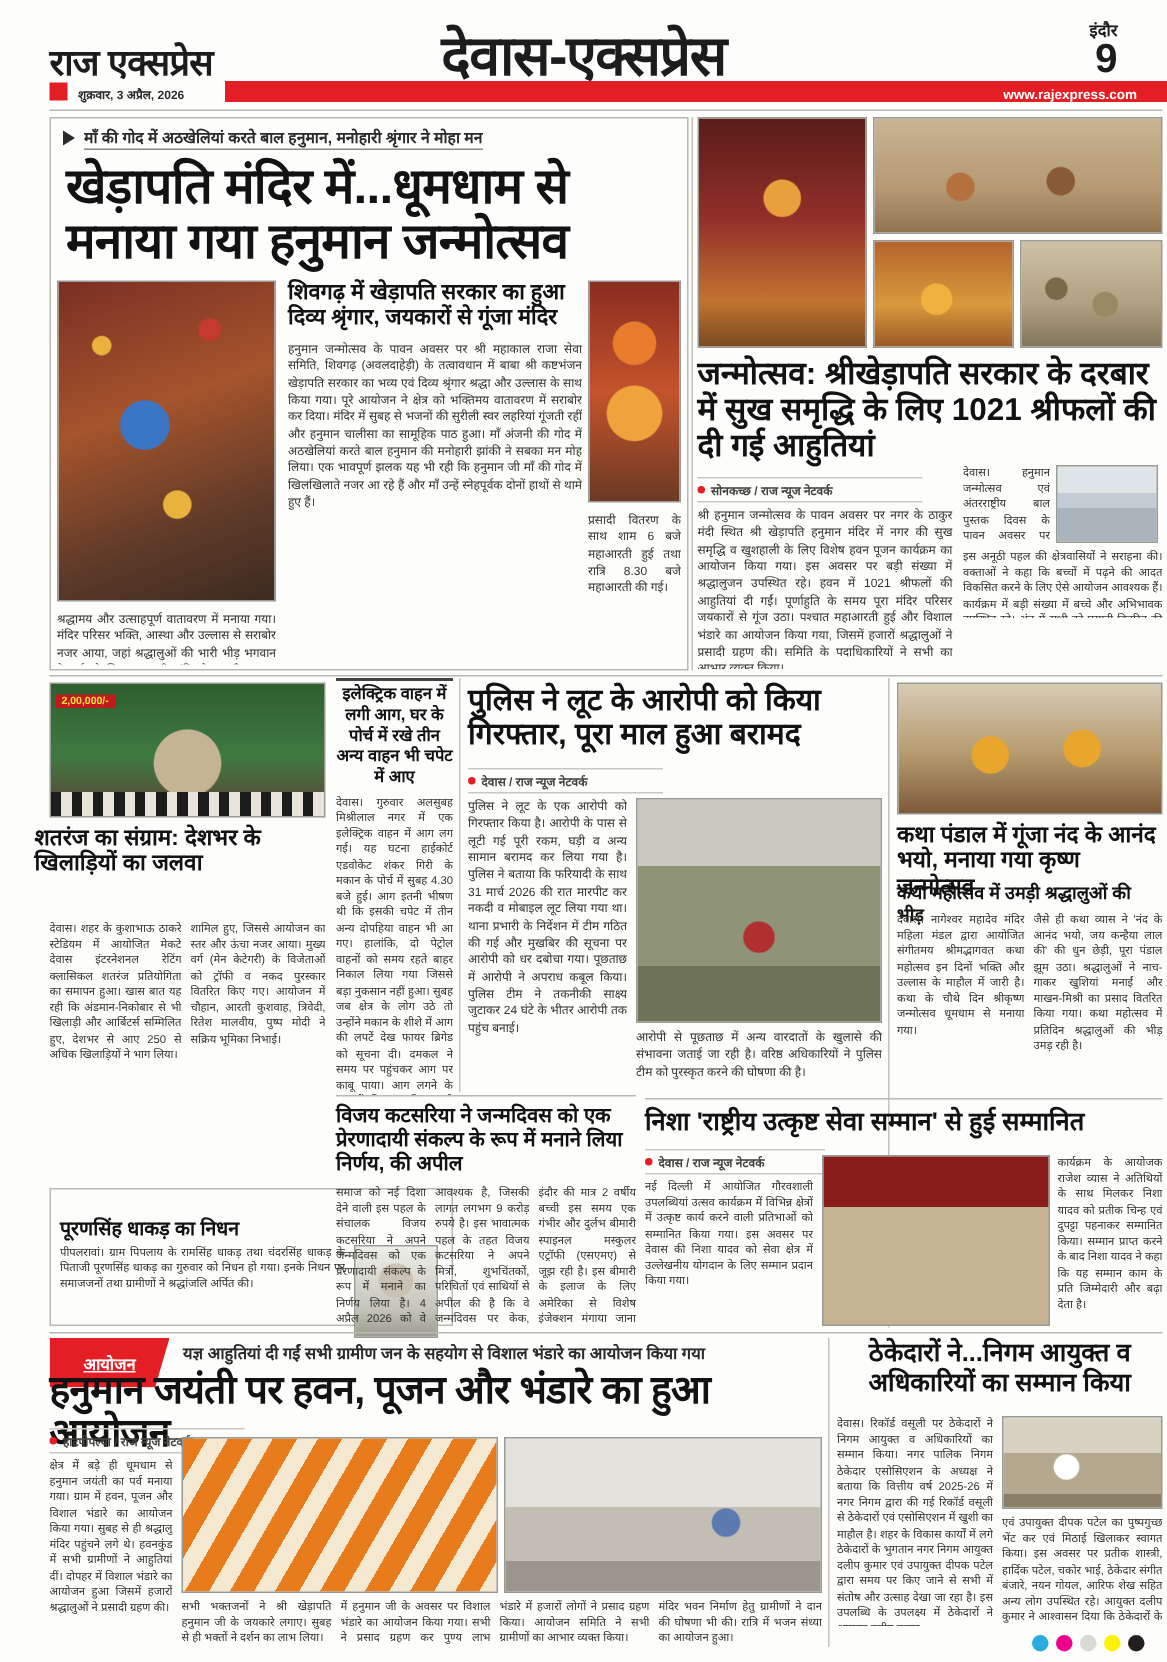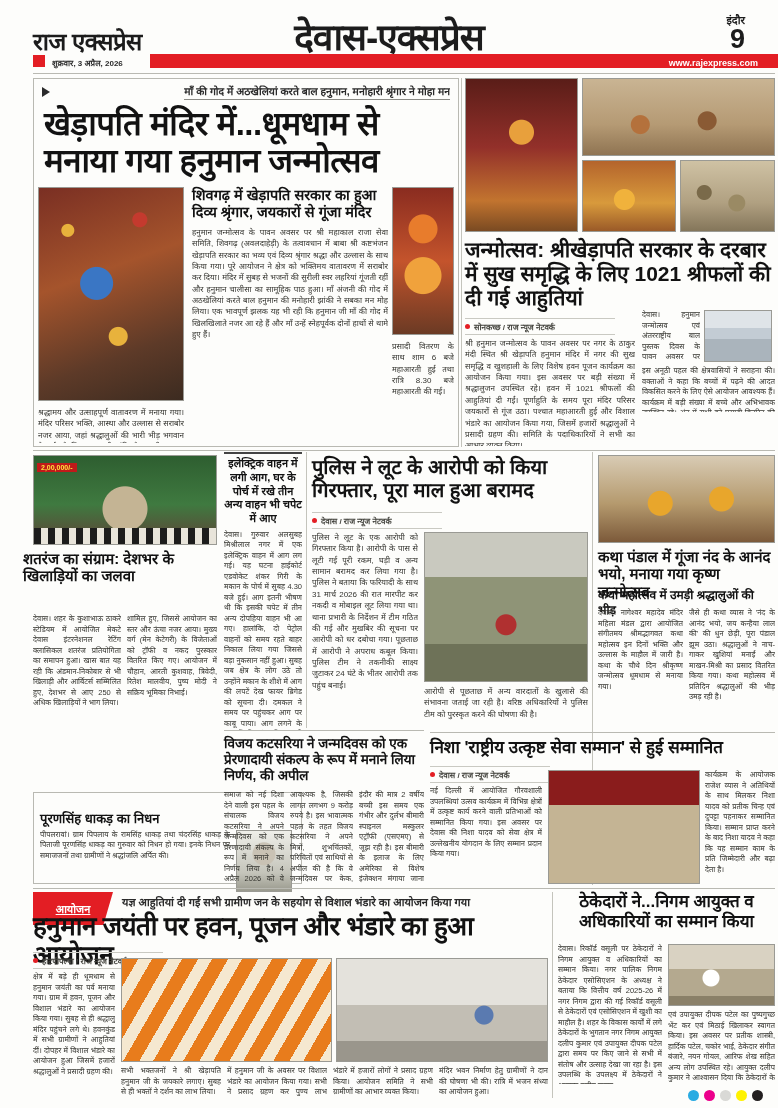--- a/index.html
+++ b/index.html
@@ -16,21 +16,21 @@
   .box{border:1px solid #b9b9b2;}
   .h-xl{font-weight:700;color:#121212;line-height:1.12;letter-spacing:-.5px;}
   .h-lg{font-weight:700;color:#121212;line-height:1.15;}
   .h-md{font-weight:700;color:#121212;line-height:1.2;}
   .h-sm{font-weight:700;color:#121212;line-height:1.25;}
   .body-txt{font-size:8px;line-height:1.42;text-align:justify;color:#34342f;overflow:hidden;}
   .body-sm{font-size:7.5px;line-height:1.4;text-align:justify;color:#34342f;overflow:hidden;}
   .byline{display:flex;align-items:center;gap:4px;font-size:8px;font-weight:700;color:#44443e;
           border-top:1px solid #c9c9c2;border-bottom:1px solid #c9c9c2;padding:2px 0;}
   .byline .dot{width:5px;height:5px;border-radius:50%;background:#e31e24;flex:0 0 auto;}
-  .kicker-wrap{display:flex;align-items:center;gap:6px;justify-content:space-between;}
+  .kicker-wrap{display:flex;align-items:center;gap:6px;}
   .tri{width:0;height:0;border-top:5px solid transparent;border-bottom:5px solid transparent;border-left:8px solid #2b2b2b;}
   .kicker-txt{font-size:10.5px;font-weight:700;color:#2b2b2b;border-bottom:1px solid #8a8a84;padding-bottom:1px;white-space:nowrap;overflow:hidden;}
   .badge{background:#e31e24;color:#fff;font-weight:700;font-size:11px;display:flex;align-items:center;justify-content:center;
          clip-path:polygon(0 0,100% 0,88% 100%,0 100%);}
   .redbar{background:#e31e24;display:flex;align-items:flex-end;justify-content:flex-end;padding-right:20px;}
   .redbar span{color:#fff;font-size:9px;font-weight:700;}
   .cmyk{display:flex;gap:5px;align-items:center;}
   .cmyk i{width:11px;height:11px;border-radius:50%;display:block;}
   
   .p-flowers{background:

